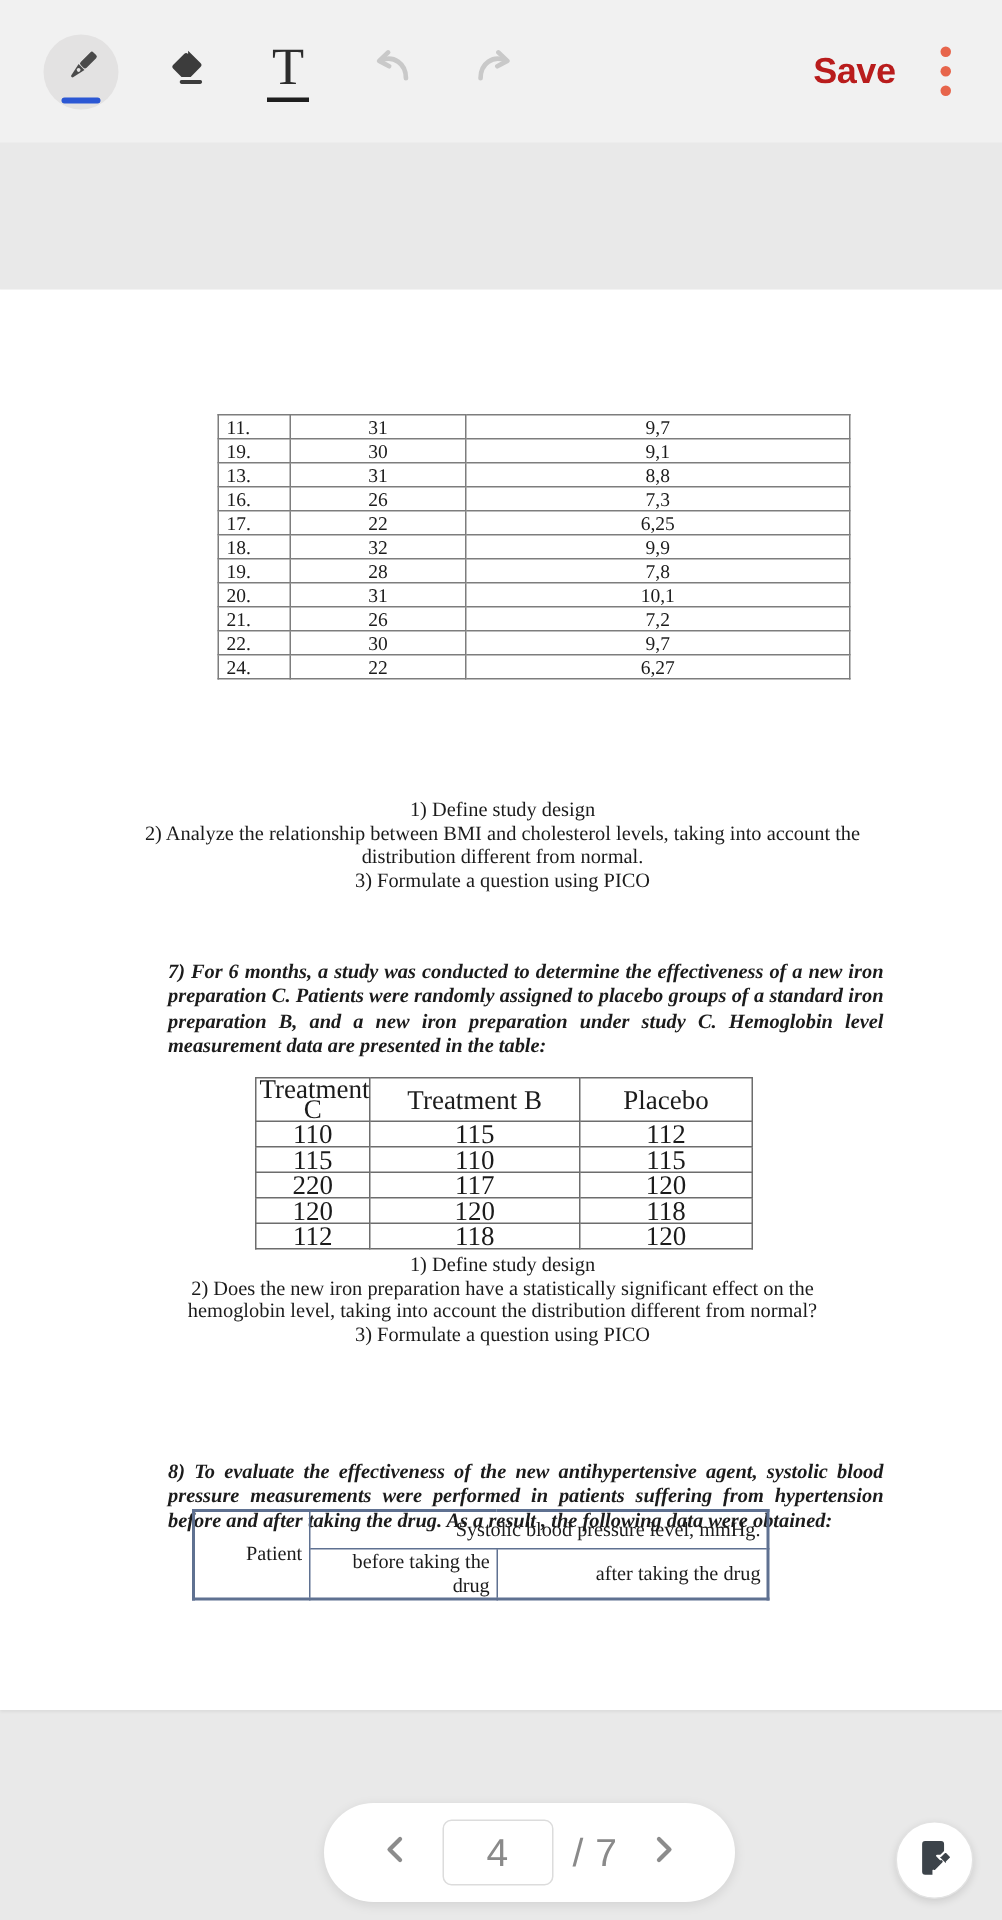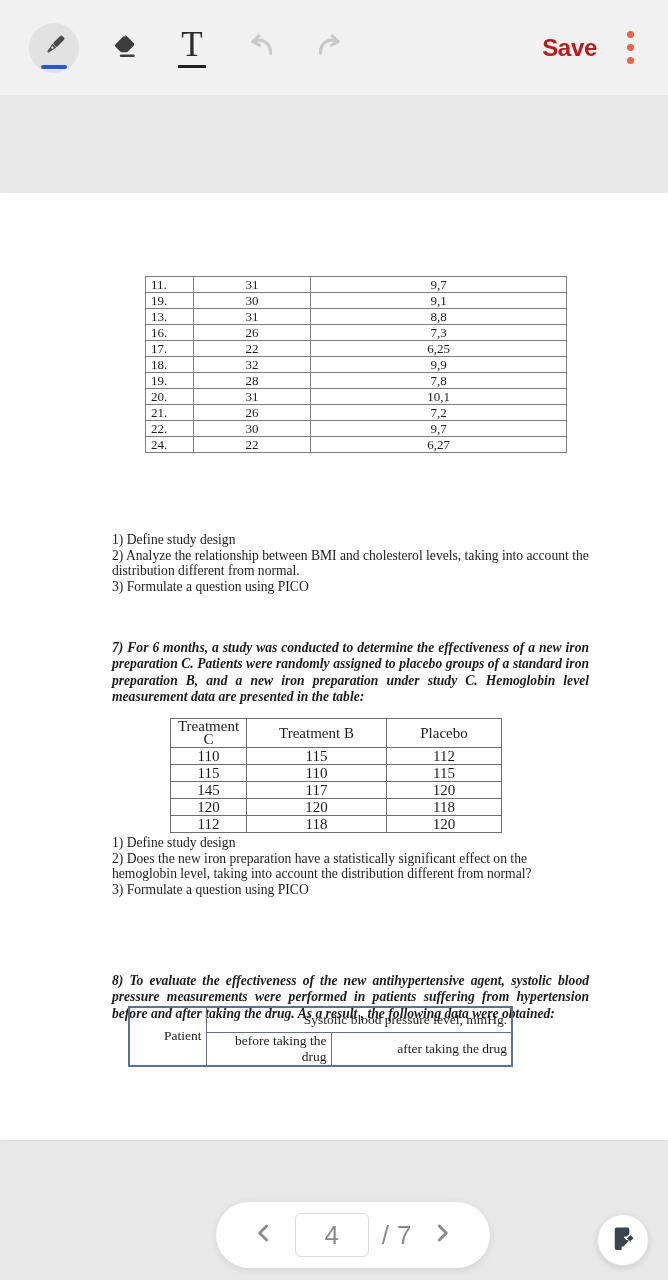--- a/index.html
+++ b/index.html
@@ -28,31 +28,31 @@
   .doc-page { position:absolute; top:193px; left:0; width:668px; height:947px; background:#ffffff;
               box-shadow:0 1px 2px rgba(0,0,0,.06); }
   .doc-page * { font-family:"Liberation Serif", serif; color:#1b1b1b; }
 
   table.doc-table { border-collapse:collapse; table-layout:fixed; }
   #bmi-table { position:absolute; left:145px; top:83px; width:421px;padding-left:44px; }
   #bmi-table td { border:1px solid #7d7d7d; font-size:13px; line-height:13px; padding:1px 3px;
                   text-align:center; height:16px; }
   #bmi-table td:first-child { text-align:left; padding-left:5px; }
 
-  .tasks { position:absolute; left:112px; width:478px; font-size:13.6px; line-height:15.6px; }
+  .tasks { position:absolute; left:96px; width:478px; font-size:13.6px; line-height:15.6px;text-align:center; }
   #tasks1 { top:339px; }
   #tasks2 { top:642px; }
 
   .question { position:absolute; left:112px; width:477px; font-size:13.6px; line-height:16.3px;
               font-weight:700; font-style:italic; text-align:justify; }
   #question7 { top:447px; }
   #question8 { top:780px; }
 
   #hb-table { position:absolute; left:170px; top:525px; width:331px; }
-  #hb-table th, #hb-table td { border:1px solid #6d6d6d; font-size:15px; line-height:13px;
+  #hb-table th, #hb-table td { border:1px solid #6d6d6d; font-size:18px; line-height:13px;
                                font-weight:normal; text-align:center; padding:1px 2px; height:17px; }
 
   #bp-table { position:absolute; left:128px; top:813px; width:383px; border:2px solid #5f7191; }
   #bp-table th { border:1px solid #5f7191; font-size:13.5px; font-weight:normal; text-align:right;
                  height:25px; padding:0 4px; }
 
   
   .page-nav { position:absolute; left:216px; top:1202px; width:274px; height:66px; background:#ffffff;
               border-radius:33px; box-shadow:0 2px 8px rgba(0,0,0,.10);
               display:flex; align-items:center; justify-content:center; gap:13px; }
@@ -220,21 +220,21 @@
             <td>110</td>
             <td>115</td>
             <td>112</td>
           </tr>
           <tr>
             <td>115</td>
             <td>110</td>
             <td>115</td>
           </tr>
           <tr>
-            <td>145</td>
+            <td>220</td>
             <td>117</td>
             <td>120</td>
           </tr>
           <tr>
             <td>120</td>
             <td>120</td>
             <td>118</td>
           </tr>
           <tr>
             <td>112</td>

